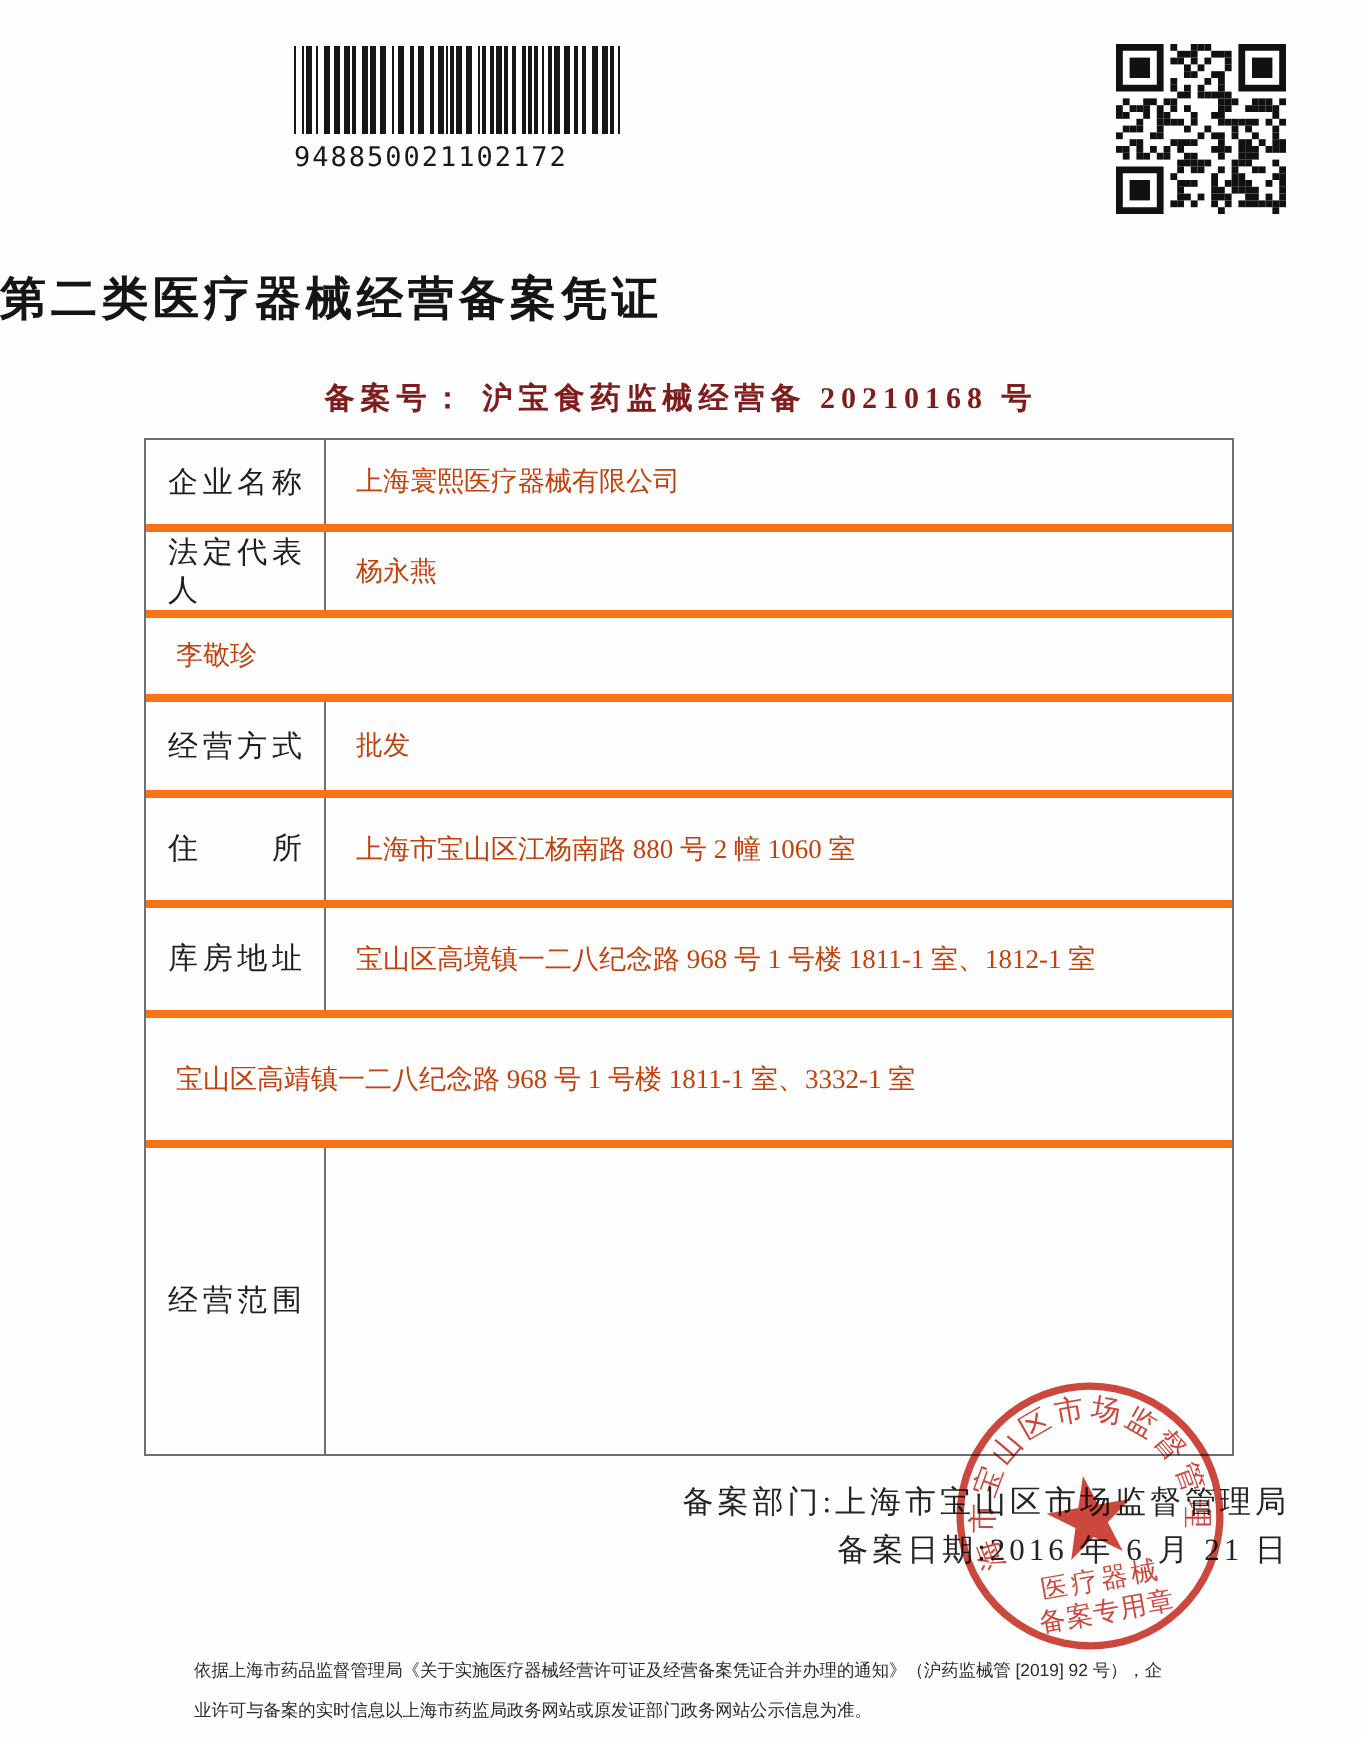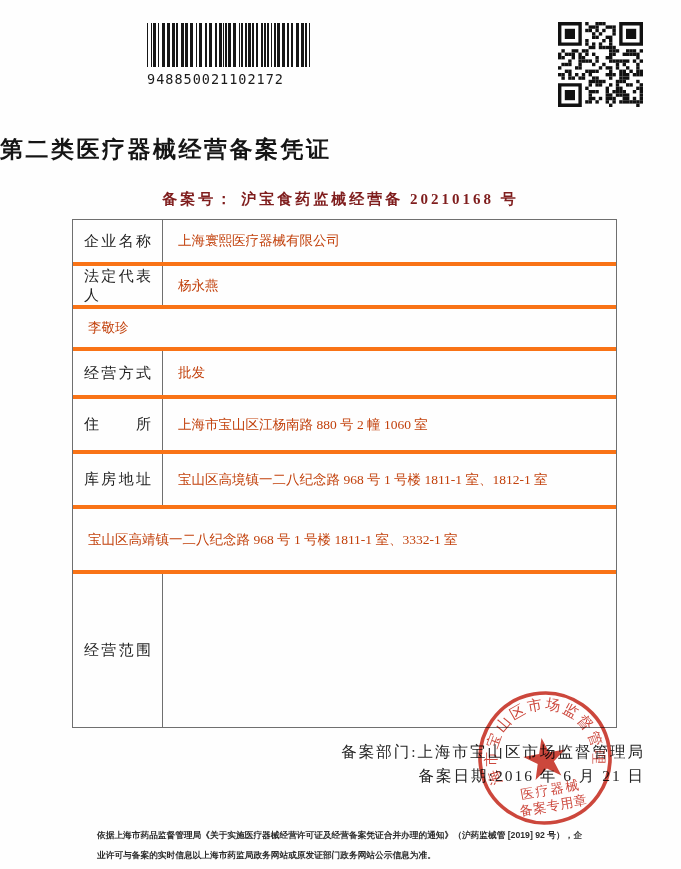--- a/index.html
+++ b/index.html
@@ -50,21 +50,21 @@
     font-size:15.5px; letter-spacing:2px; color:#242424;
   }
   .sign-dept { line-height:23px; }
   .sign-seal { line-height:26px; }
   .sign-date { line-height:25px; }
 
   .stamp { position:absolute; left:474px; top:687px; mix-blend-mode:multiply; opacity:0.92; }
 
   .footnote {
     position:absolute; left:97px; top:826px; width:520px;
-    font-family:"Liberation Sans", sans-serif; font-size:8.7px; font-weight:bold;
+    font-family:"Liberation Sans", sans-serif; font-size:8.7px; font-weight:normal;
     color:#2b2b2b; line-height:19.5px; white-space:nowrap;
   }
 </style>
 </head>
 <body>
 
 <div class="barcode-wrap">
   <div class="barcode-bars">
       <svg width="168" height="44" viewBox="0 0 168 44">
         <g fill="#161616">

